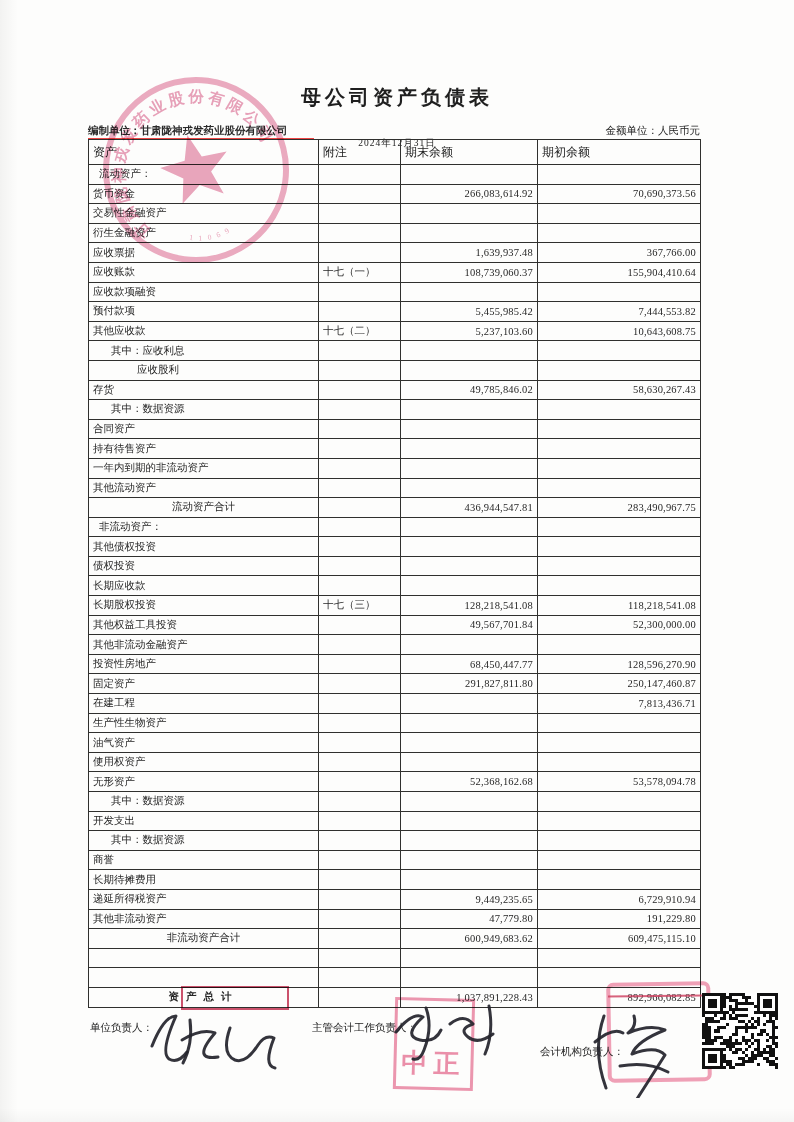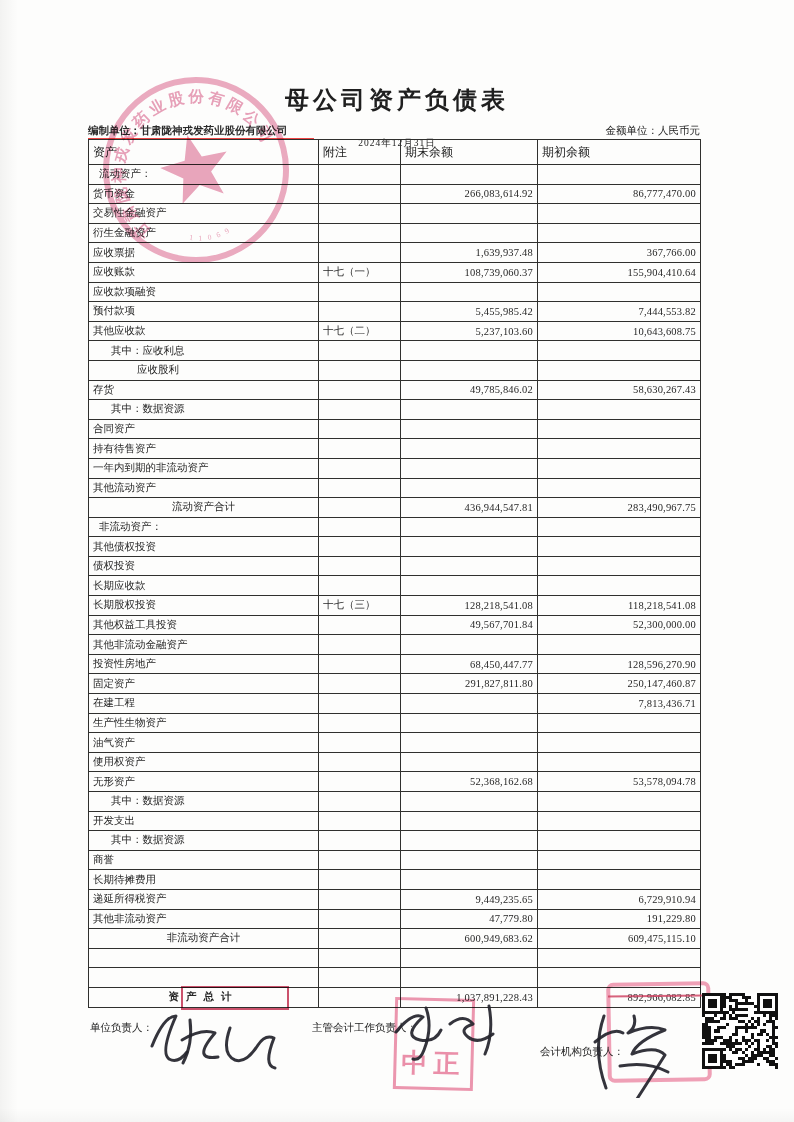--- a/index.html
+++ b/index.html
@@ -5,21 +5,21 @@
   html,body{margin:0;padding:0;}
   body{
     width:794px;height:1122px;position:relative;overflow:hidden;
     background:#fdfdfc;color:#1f1f1f;
     font-family:"Liberation Serif","DejaVu Serif",serif;
   }
   .scan-shade{position:absolute;inset:0;pointer-events:none;
     background:linear-gradient(90deg,rgba(0,0,0,.045),rgba(0,0,0,0) 18px),
                linear-gradient(0deg,rgba(0,0,0,.03),rgba(0,0,0,0) 14px);}
   .doc-title{position:absolute;top:84px;left:0;width:100%;text-align:center;
-    font-size:24px;font-weight:bold;letter-spacing:4px;}
+    font-size:20px;font-weight:bold;letter-spacing:4px;}
   .doc-date{position:absolute;top:113px;left:0;width:100%;text-align:center;
     font-size:9.5px;letter-spacing:1px;color:#222;margin-top:24px;}
   .meta-row{position:absolute;top:124px;left:88px;width:612px;display:flex;
     justify-content:space-between;font-size:10.5px;}
   .prepared{border-bottom:1px solid #ef4444;padding-right:26px;font-weight:bold;color:#2a2a2a;}
   .currency{color:#222;}
   table.bs{position:absolute;left:88px;top:139px;width:612px;border-collapse:collapse;
     table-layout:fixed;background:transparent;}
   table.bs col.c-label{width:230px;}
   table.bs col.c-note{width:82px;}
@@ -90,21 +90,21 @@
       <tr>
         <td class="lab i0">流动资产：</td>
         <td class="note"></td>
         <td class="num"></td>
         <td class="num"></td>
       </tr>
       <tr>
         <td class="lab i1">货币资金</td>
         <td class="note"></td>
         <td class="num">266,083,614.92</td>
-        <td class="num">86,777,470.00</td>
+        <td class="num">70,690,373.56</td>
       </tr>
       <tr>
         <td class="lab i1">交易性金融资产</td>
         <td class="note"></td>
         <td class="num"></td>
         <td class="num"></td>
       </tr>
       <tr>
         <td class="lab i1">衍生金融资产</td>
         <td class="note"></td>

